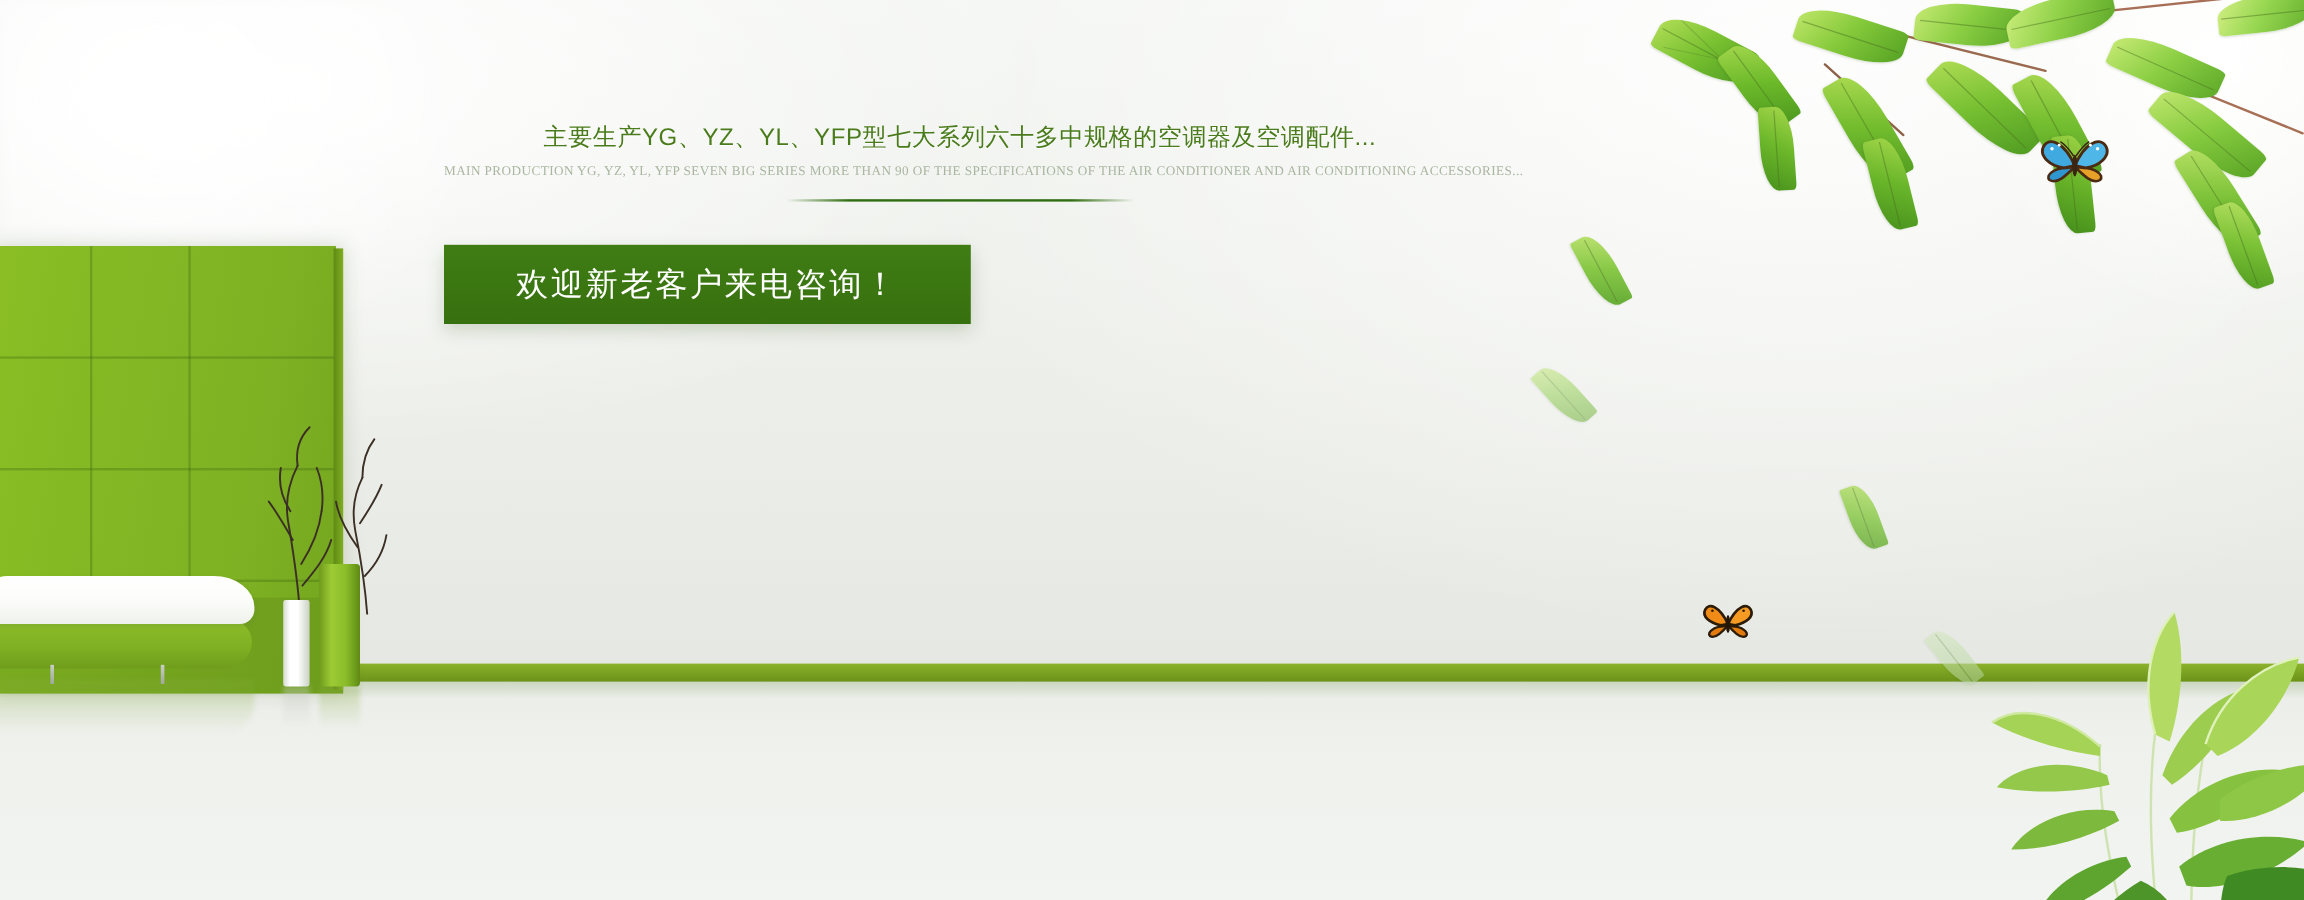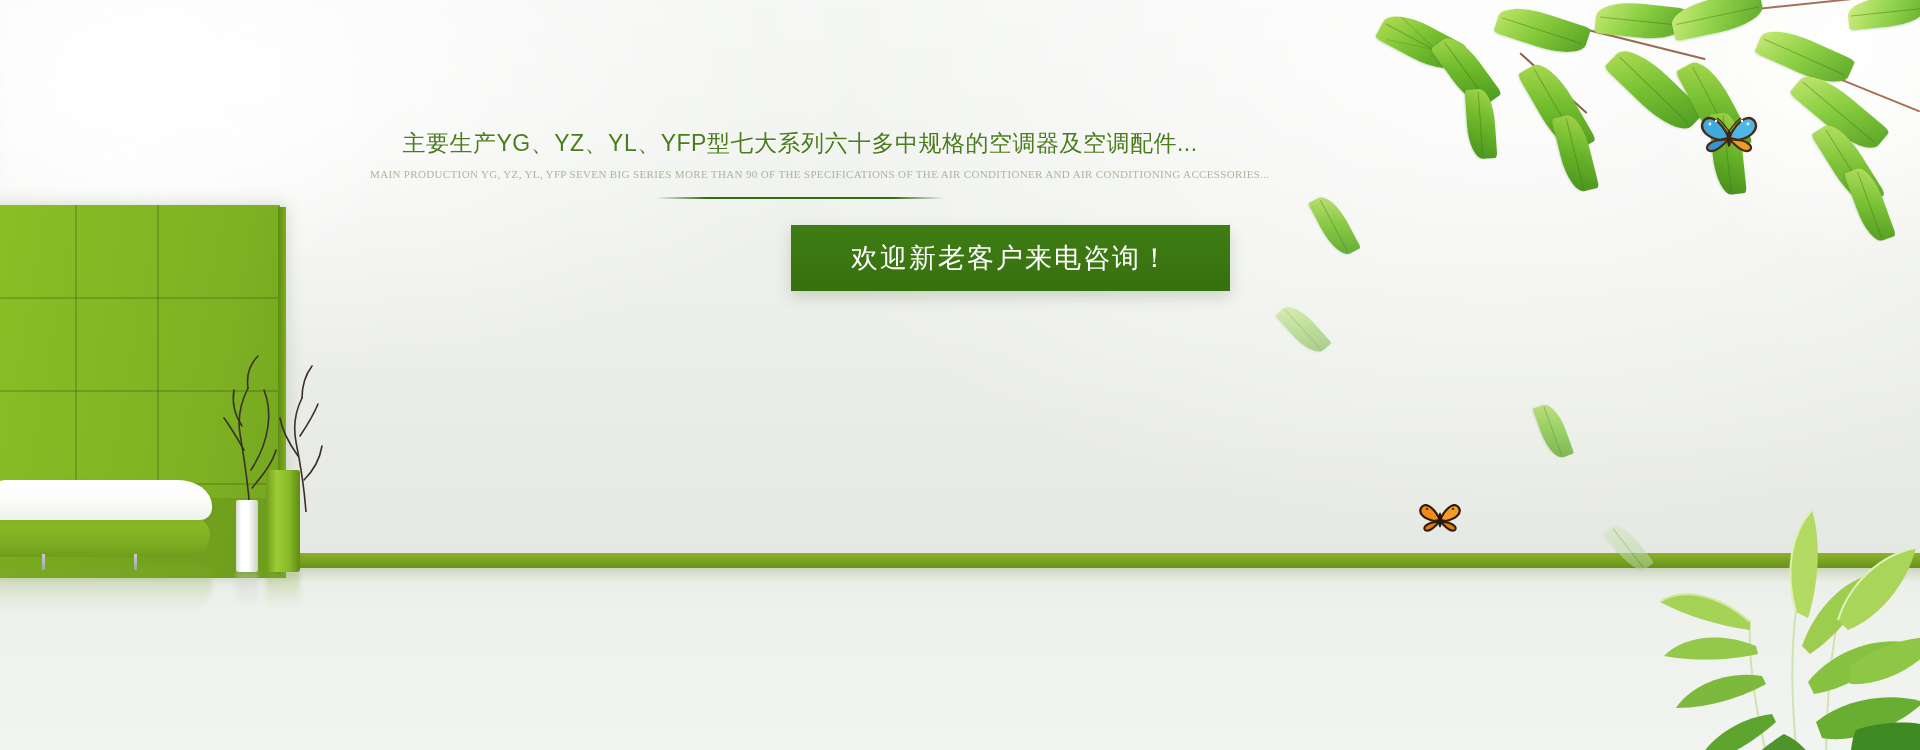--- a/index.html
+++ b/index.html
@@ -146,33 +146,33 @@
   .slogan{
     margin-top:14px;
     font-size:92px;font-weight:bold;letter-spacing:2px;
     color:#3b7a14;line-height:1.08;white-space:nowrap;
     text-shadow:
       -3px -3px 0 #ffffff, 3px -3px 0 #ffffff, -3px 3px 0 #ffffff, 3px 3px 0 #ffffff,
       0 -3px 0 #ffffff, 0 3px 0 #ffffff, -3px 0 0 #ffffff, 3px 0 0 #ffffff,
       0 5px 10px rgba(90,120,60,.22);
   }
   .subtitle{
-    margin-top:32px;font-size:23px;color:#4a7c1c;letter-spacing:.5px;
+    margin-top:5px;font-size:20px;color:#4a7c1c;letter-spacing:.5px;
     white-space:nowrap;text-shadow:0 1px 0 rgba(255,255,255,.8);
   }
   .subtitle-en{
     margin-top:9px;font-size:11px;letter-spacing:.35px;
     color:#a9b6a0;font-family:"Liberation Serif","DejaVu Serif",serif;
     white-space:nowrap;
   }
   .divider{
     margin:17px auto 0;width:290px;height:2px;
     background:linear-gradient(90deg,rgba(56,112,20,0) 0%,#2f6d10 18%,#2f6d10 82%,rgba(56,112,20,0) 100%);
   }
-  .cta-wrap{margin-top:26px;display:flex;justify-content:flex-end;}
+  .cta-wrap{margin-top:36px;display:flex;justify-content:flex-start;}
   .cta{
     display:inline-block;padding:15px 60px;
     background:linear-gradient(180deg,#3f7d14 0%,#37700f 100%);
     color:#ffffff;font-size:27px;letter-spacing:2px;
     box-shadow:0 6px 14px rgba(70,100,40,.22);
     cursor:pointer;user-select:none;
   }
 </style>
 </head>
 <body>

